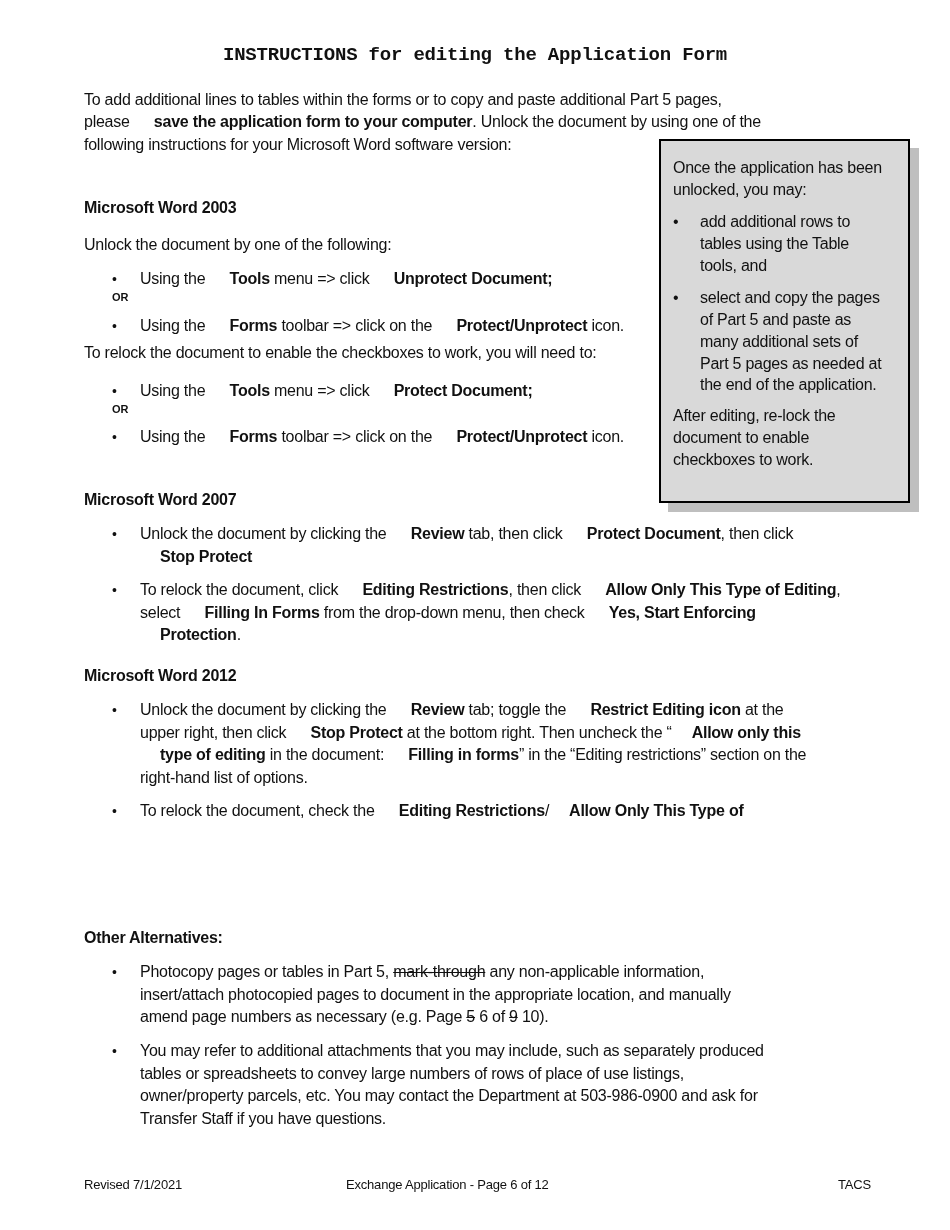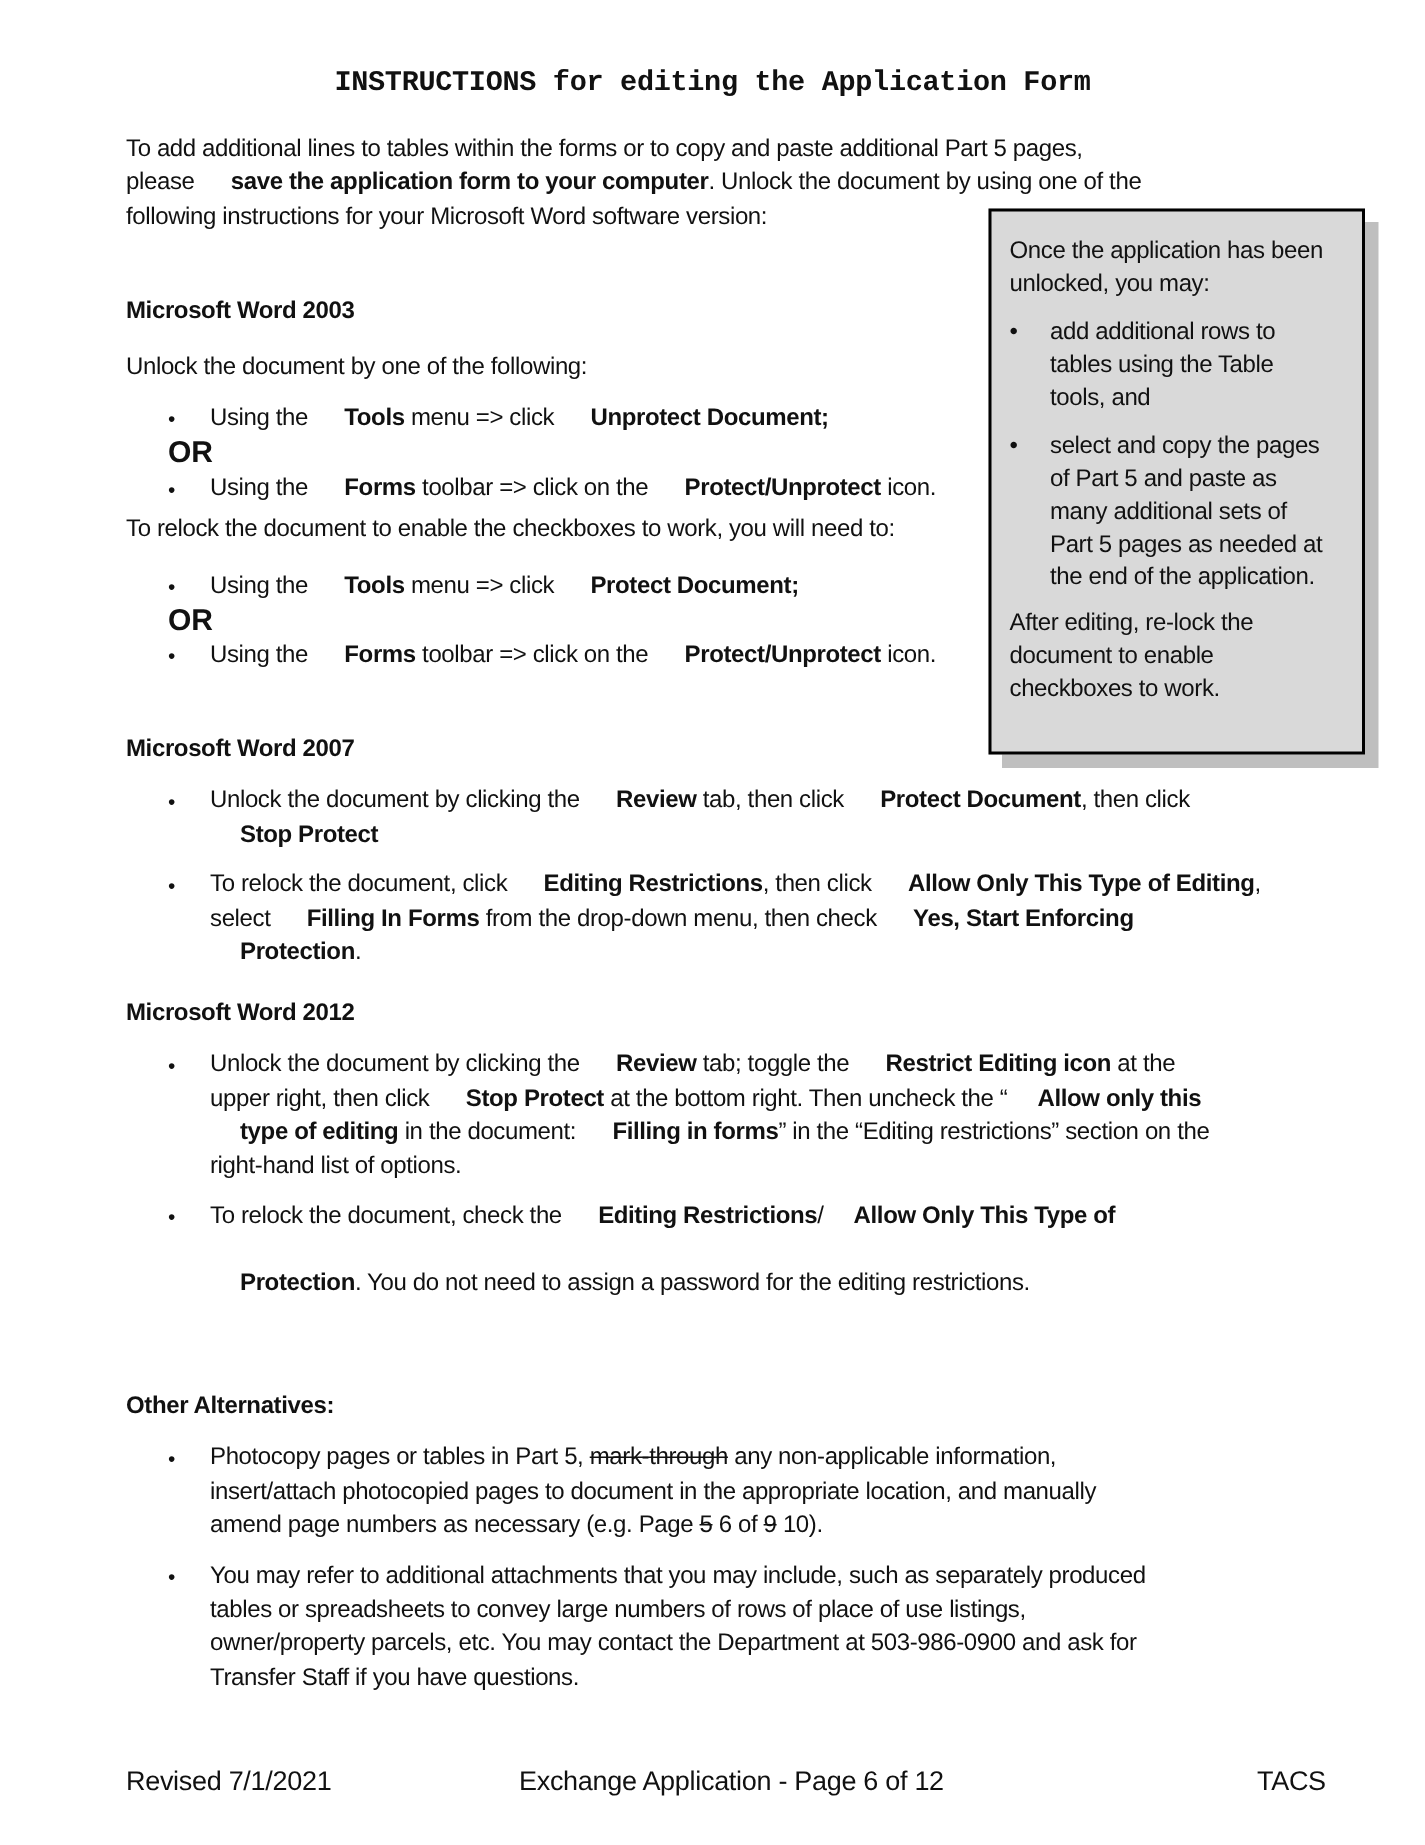--- a/index.html
+++ b/index.html
@@ -5,27 +5,27 @@
   html, body { margin: 0; padding: 0; background: #ffffff; }
   body { width: 950px; height: 1230px; position: relative; overflow: hidden;
          font-family: "Liberation Sans", sans-serif; color: #111; }
   .page { position: absolute; left: 0; top: 0; width: 950px; height: 1230px; }
   .title { position: absolute; left: 0; width: 950px; top: 44px; text-align: center;
            font-weight: bold; font-size: 19px; letter-spacing: -0.2px; font-family: Liberation Mono, monospace; }
   .txt { position: absolute; font-size: 16px; line-height: 22.6px; letter-spacing: -0.25px; white-space: nowrap; }
   .txt b { font-weight: bold; margin-left: 20px; }
   .heading { position: absolute; left: 84px; font-weight: bold; font-size: 16px; letter-spacing: -0.25px; }
   .bullet-dot { position: absolute; left: 112px; font-size: 14px; }
-  .or { position: absolute; left: 112px; font-weight: bold; font-size: 20px; }
+  .or { position: absolute; left: 112px; font-weight: bold; font-size: 11px; }
   .strike { text-decoration: line-through; }
   .sidebox-shadow { position: absolute; left: 668px; top: 148px; width: 251px; height: 364px; background: #bfbfbf; }
   .sidebox { position: absolute; left: 659px; top: 139px; width: 247px; height: 360px;
              background: #d9d9d9; border: 2px solid #000; box-sizing: content-box; }
   .sb-text { position: absolute; font-size: 16px; line-height: 21.8px; letter-spacing: -0.25px; white-space: nowrap; color: #111; }
-  .footer { position: absolute; top: 1177px; font-size: 18px; letter-spacing: -0.2px; }
+  .footer { position: absolute; top: 1177px; font-size: 13px; letter-spacing: -0.2px; }
 </style>
 </head>
 <body>
 
 <div class="page">
 
   <div class="title">INSTRUCTIONS for editing the Application Form</div>
 
   <div class="txt" style="left:84px; top:89px;">To add additional lines to tables within the forms or to copy and paste additional Part 5 pages,</div>
   <div class="txt" style="left:84px; top:111px;"><span>please </span><b>save the application form to your computer</b><span>.  Unlock the document by using one of the</span></div>
@@ -73,21 +73,20 @@
   <div class="txt" style="left:140px; top:624px;"><b>Protection</b><span>.</span></div>
 
   <div class="heading" style="top:667px;">Microsoft Word 2012</div>
   <div class="txt bullet-dot" style="top:699px;">•</div>
   <div class="txt" style="left:140px; top:699px;"><span>Unlock the document by clicking the </span><b>Review</b><span> tab; toggle the </span><b>Restrict Editing icon</b><span> at the</span></div>
   <div class="txt" style="left:140px; top:722px;"><span>upper right, then click </span><b>Stop Protect</b><span> at the bottom right. Then uncheck the “</span><b>Allow only this</b></div>
   <div class="txt" style="left:140px; top:744px;"><b>type of editing</b><span> in the document: </span><b>Filling in forms</b><span>” in the “Editing restrictions” section on the</span></div>
   <div class="txt" style="left:140px; top:767px;">right-hand list of options.</div>
   <div class="txt bullet-dot" style="top:800px;">•</div>
   <div class="txt" style="left:140px; top:800px;"><span>To relock the document, check the </span><b>Editing Restrictions</b><span>/</span><b>Allow Only This Type of</b></div>
-  <div class="txt" style="left:140px; top:845px;"><b>Protection</b><span>. You do not need to assign a password for the editing restrictions.</span></div>
 
   <div class="heading" style="top:929px;">Other Alternatives:</div>
   <div class="txt bullet-dot" style="top:961px;">•</div>
   <div class="txt" style="left:140px; top:961px;"><span>Photocopy pages or tables in Part 5, </span><span class="strike"> mark-through</span><span> any non-applicable information,</span></div>
   <div class="txt" style="left:140px; top:984px;">insert/attach photocopied pages to document in the appropriate location, and manually</div>
   <div class="txt" style="left:140px; top:1006px;"><span>amend page numbers as necessary (e.g. Page </span><span class="strike">5</span><span> 6 of </span><span class="strike">9</span><span> 10).</span></div>
   <div class="txt bullet-dot" style="top:1040px;">•</div>
   <div class="txt" style="left:140px; top:1040px;">You may refer to additional attachments that you may include, such as separately produced</div>
   <div class="txt" style="left:140px; top:1063px;">tables or spreadsheets to convey large numbers of rows of place of use listings,</div>
   <div class="txt" style="left:140px; top:1085px;">owner/property parcels, etc.  You may contact the Department at 503-986-0900 and ask for</div>

